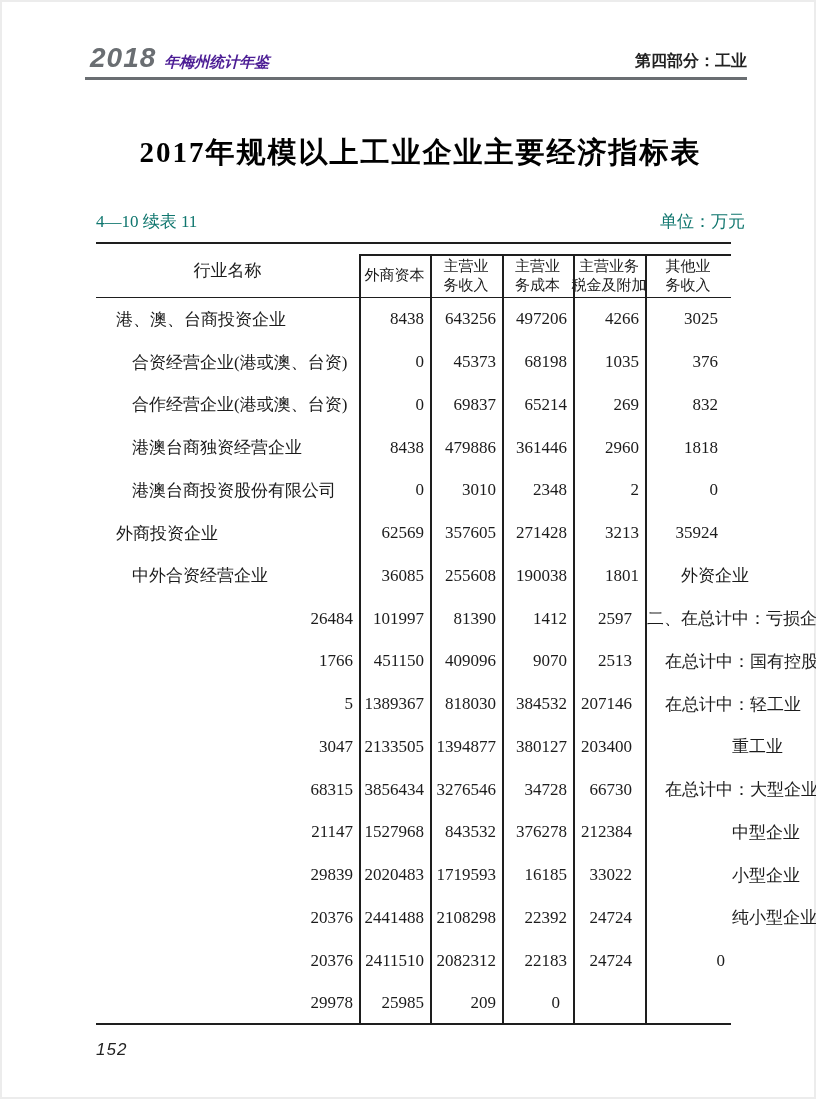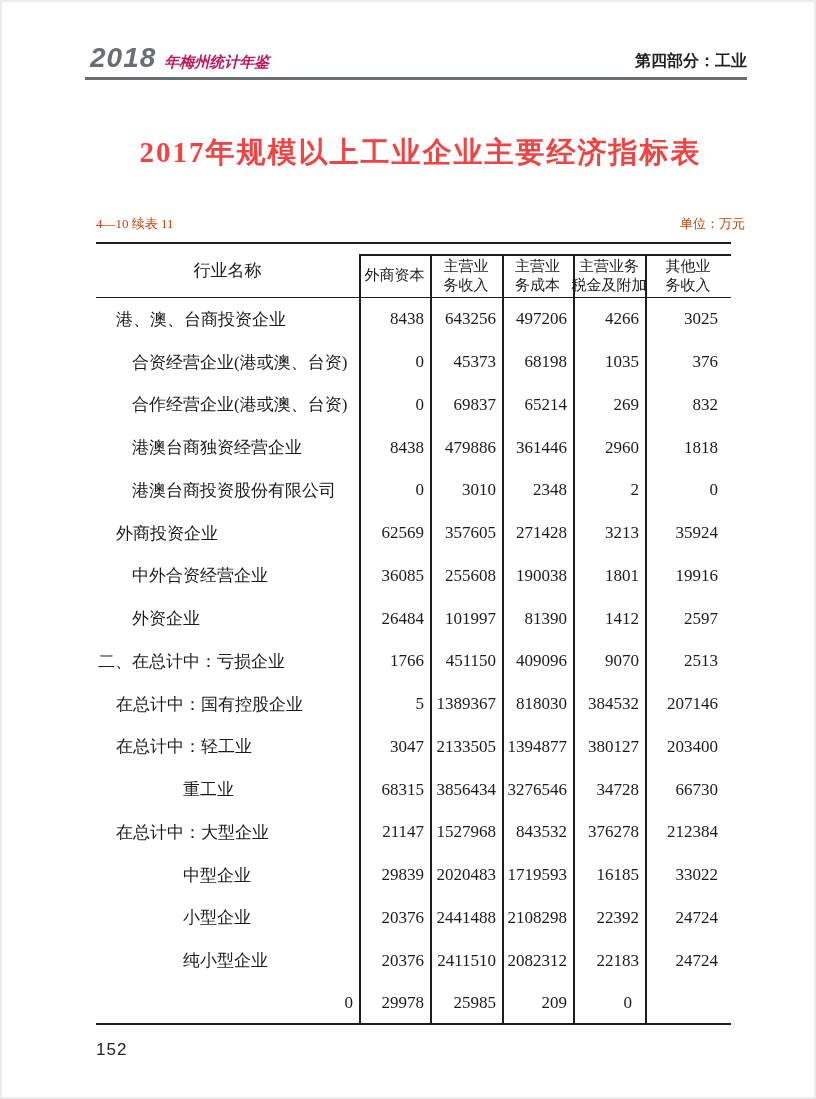--- a/index.html
+++ b/index.html
@@ -12,37 +12,37 @@
   
   .masthead{position:absolute;left:85px;top:46px;width:662px;height:30px;}
   .brand{position:absolute;left:5px;bottom:2px;white-space:nowrap;}
   .brand-year{
     font-family:"Liberation Sans","DejaVu Sans",sans-serif;
     font-style:italic;font-weight:900;font-size:28px;letter-spacing:1px;
     color:#6a6e72;
   }
   .brand-sub{
     font-family:"Liberation Sans","DejaVu Sans",sans-serif;
-    font-style:italic;font-weight:bold;font-size:15px;color:#be185d;
+    font-style:italic;font-weight:bold;font-size:15px;color:#4c1d95;
     margin-left:8px;
   }
   .section-label{
     position:absolute;right:0;bottom:4px;
     font-family:Liberation Sans, sans-serif;
     font-weight:bold;font-size:16px;color:#222;
   }
   .masthead-rule{position:absolute;left:85px;top:77px;width:662px;height:3px;background:#6a6e72;}
   
   .doc-title{
     position:absolute;left:96px;top:133px;width:649px;text-align:center;
-    font-weight:bold;font-size:29px;letter-spacing:2px;color:#ef4444;
+    font-weight:bold;font-size:29px;letter-spacing:2px;color:#000000;
   }
   .caption-row{
     position:absolute;left:96px;top:209px;width:649px;height:24px;
-    font-size:13px;color:#c2410c;
+    font-size:17px;color:#0f766e;
   }
   .caption-left{position:absolute;left:0;bottom:0;}
   .caption-right{position:absolute;right:0;bottom:0;}
   
   .table-area{position:absolute;left:96px;top:242px;width:635px;height:783px;}
   .tline{position:absolute;background:#1e1e1e;}
   .grid{
     position:absolute;left:0;top:0;width:635px;height:783px;
     display:grid;
     grid-template-columns:263px 71px 72px 71px 72px 86px;
@@ -59,21 +59,21 @@
   .num-last{padding-right:13px;margin-left:6px;}
   .lab{justify-content:flex-start;}
   .ind0{padding-left:2px;}
   .ind1{padding-left:20px;}
   .ind2{padding-left:36px;}
   .ind3{padding-left:87px;}
   
   .page-number{
     position:absolute;left:96px;top:1040px;
     font-family:"Liberation Sans","DejaVu Sans",sans-serif;
-    font-size:17px;color:#222;letter-spacing:1px;
+    font-size:17px;color:#222;letter-spacing:1px;font-style:italic;
   }
 </style>
 </head>
 <body>
 
 <div class="masthead">
   <div class="brand">
     <span class="brand-year">2018</span><span class="brand-sub">年梅州统计年鉴</span>
   </div>
   <div class="section-label">第四部分：工业</div>
@@ -146,21 +146,20 @@
       <div class="cell num">62569</div>
       <div class="cell num">357605</div>
       <div class="cell num">271428</div>
       <div class="cell num">3213</div>
       <div class="cell num num-last">35924</div>
       <div class="cell lab ind2">中外合资经营企业</div>
       <div class="cell num">36085</div>
       <div class="cell num">255608</div>
       <div class="cell num">190038</div>
       <div class="cell num">1801</div>
-      <div class="cell num num-last">19916</div>
       <div class="cell lab ind2">外资企业</div>
       <div class="cell num">26484</div>
       <div class="cell num">101997</div>
       <div class="cell num">81390</div>
       <div class="cell num">1412</div>
       <div class="cell num num-last">2597</div>
       <div class="cell lab ind0">二、在总计中：亏损企业</div>
       <div class="cell num">1766</div>
       <div class="cell num">451150</div>
       <div class="cell num">409096</div>

